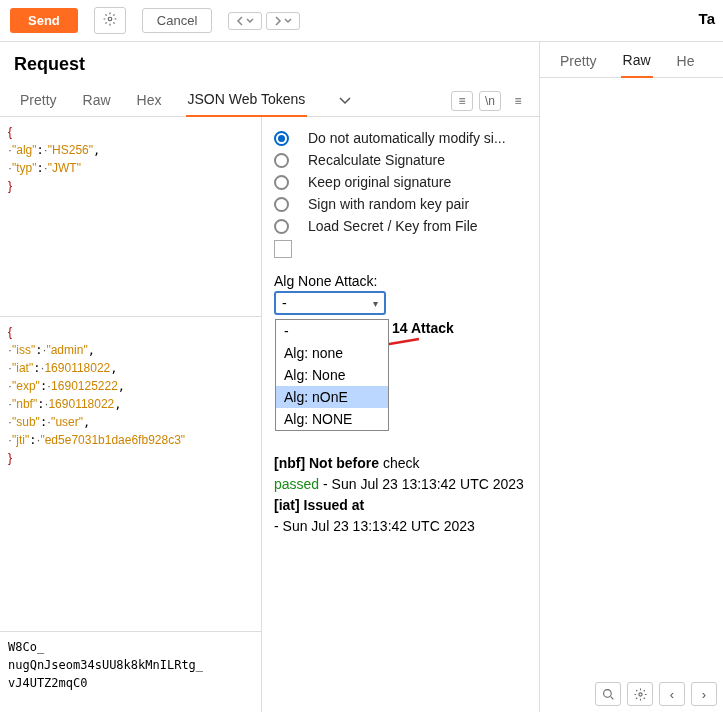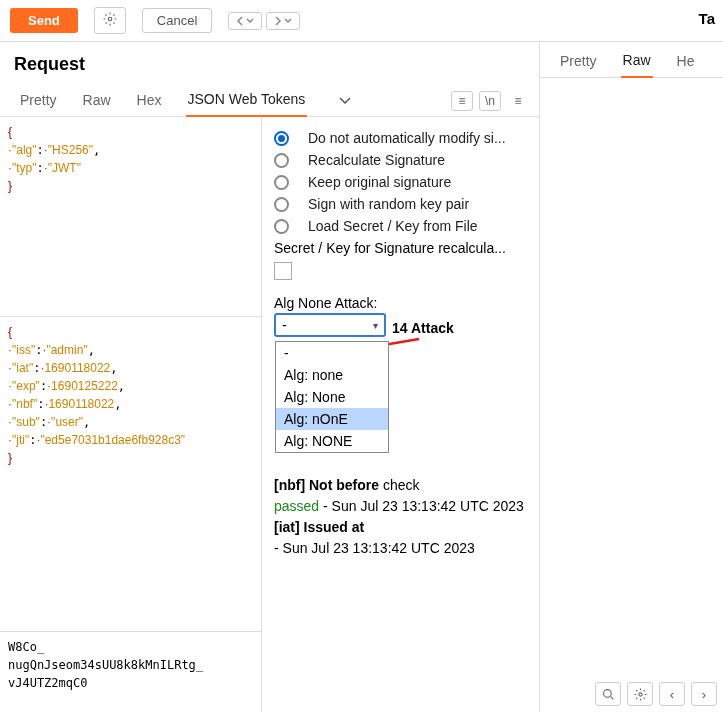--- a/index.html
+++ b/index.html
@@ -141,21 +141,20 @@
             <span class="jwt-text">Keep original signature</span>
           </div>
         <div class="radio-row">
             <span class="radio"></span>
             <span class="jwt-text">Sign with random key pair</span>
           </div>
         <div class="radio-row">
             <span class="radio"></span>
             <span class="jwt-text">Load Secret / Key from File</span>
           </div>
-        <div class="secret-label">Secret / Key for Signature recalcula...</div>
         <div class="secret-input"></div>
         <div class="alg-label">Alg None Attack:</div>
         <div class="combo">
           <span class="sel">-</span>
           <span class="chev">▾</span>
           <div class="dropdown">
             <div class="dd-item">-</div>
             <div class="dd-item">Alg: none</div>
             <div class="dd-item">Alg: None</div>
             <div class="dd-item hl">Alg: nOnE</div>

